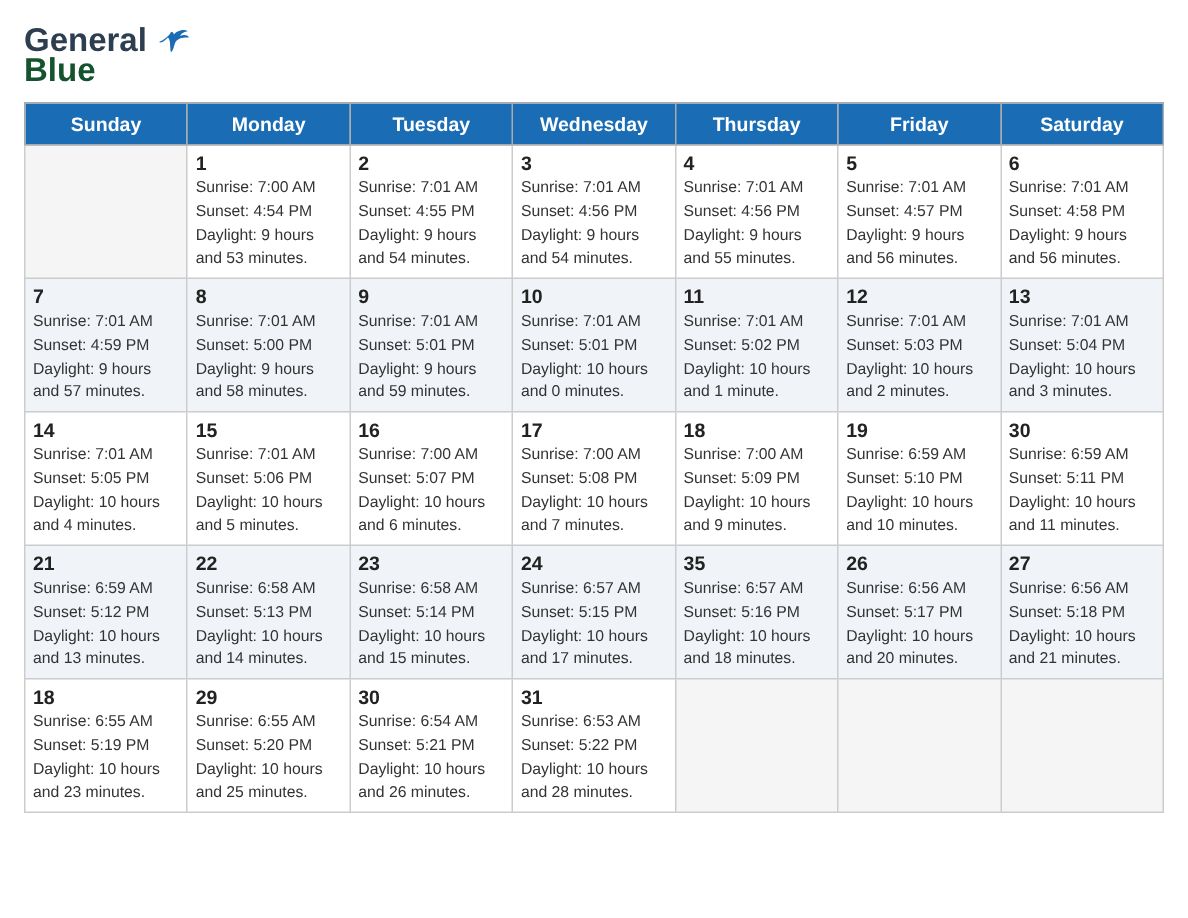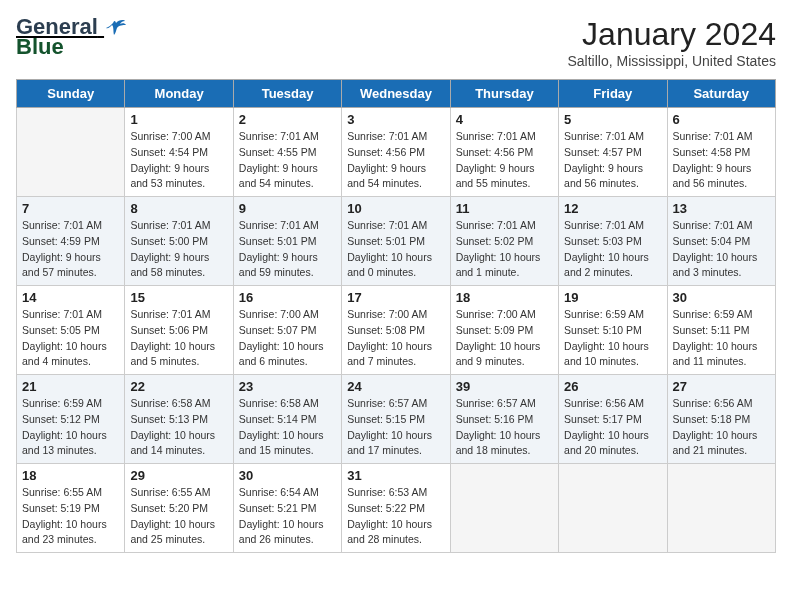--- a/index.html
+++ b/index.html
@@ -72,34 +72,30 @@
     }
     .row-stripe td {
       background-color: #f0f4f8;
     }
   </style>
 </head>
 <body>
 
 <div class="header">
   <div class="logo">
-    <div style="display:flex;align-items:center;gap:2px;text-decoration:underline;">
+    <div style="display:flex;align-items:center;gap:2px;">
       <div style="font-size:22px;font-weight:bold;color:#2c3e50;line-height:1;">
         <span>General</span>
         <svg width="20" height="18" viewBox="0 0 20 18" style="display:inline-block;vertical-align:middle;margin-left:2px;">
           <path d="M10 4 C12 1, 18 0, 19 2 C17 2, 15 3, 14 5 C16 4, 19 4, 20 6 C17 6, 13 6, 11 9 C10 11, 10 14, 8 16 C7 12, 8 8, 6 6 C4 8, 2 10, 0 9 C3 8, 5 6, 7 4 C8 2, 9 1, 10 4Z" fill="#1a6db5"></path>
         </svg>
       </div>
     </div>
     <div style="font-size:22px;font-weight:bold;color:#14532d;line-height:1;margin-top:-2px;">Blue</div>
   </div>
-  <div class="title-block">
-    <div class="month-year">January 2024</div>
-    <div class="location">Saltillo, Mississippi, United States</div>
-  </div>
 </div>
 
 <table class="calendar">
   <thead>
     <tr>
 
     <th>Sunday</th>
         <th>Monday</th>
         <th>Tuesday</th>
         <th>Wednesday</th>
@@ -207,21 +203,21 @@
         </td>
         <td>
           <div class="day-num">23</div>
           <div class="day-info">Sunrise: 6:58 AM<br>Sunset: 5:14 PM<br>Daylight: 10 hours and 15 minutes.</div>
         </td>
         <td>
           <div class="day-num">24</div>
           <div class="day-info">Sunrise: 6:57 AM<br>Sunset: 5:15 PM<br>Daylight: 10 hours and 17 minutes.</div>
         </td>
         <td>
-          <div class="day-num">39</div>
+          <div class="day-num">35</div>
           <div class="day-info">Sunrise: 6:57 AM<br>Sunset: 5:16 PM<br>Daylight: 10 hours and 18 minutes.</div>
         </td>
         <td>
           <div class="day-num">26</div>
           <div class="day-info">Sunrise: 6:56 AM<br>Sunset: 5:17 PM<br>Daylight: 10 hours and 20 minutes.</div>
         </td>
         <td>
           <div class="day-num">27</div>
           <div class="day-info">Sunrise: 6:56 AM<br>Sunset: 5:18 PM<br>Daylight: 10 hours and 21 minutes.</div>
         </td>

